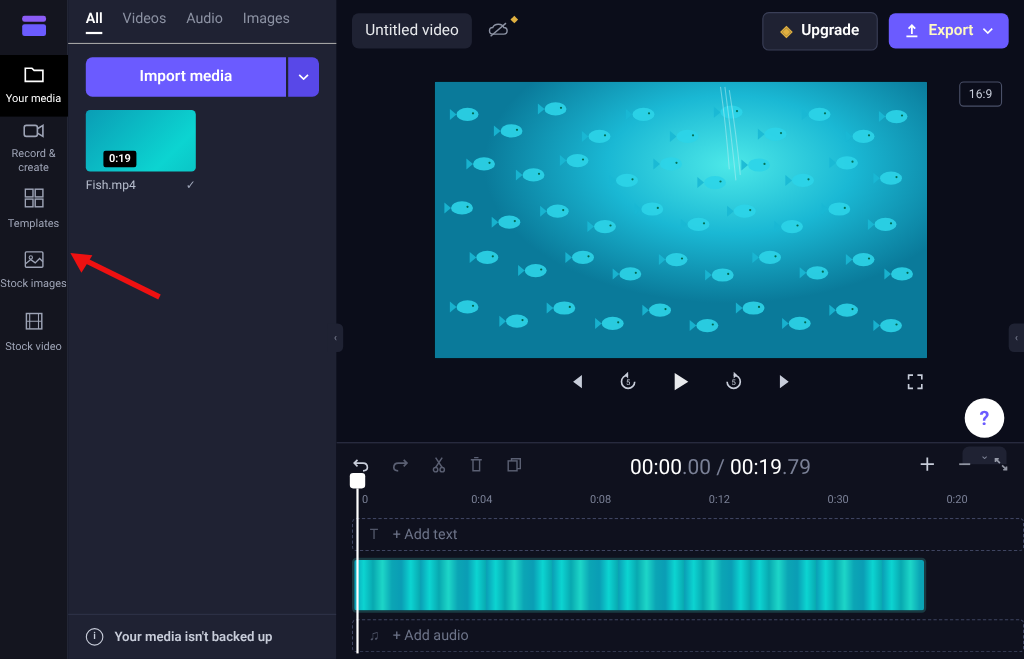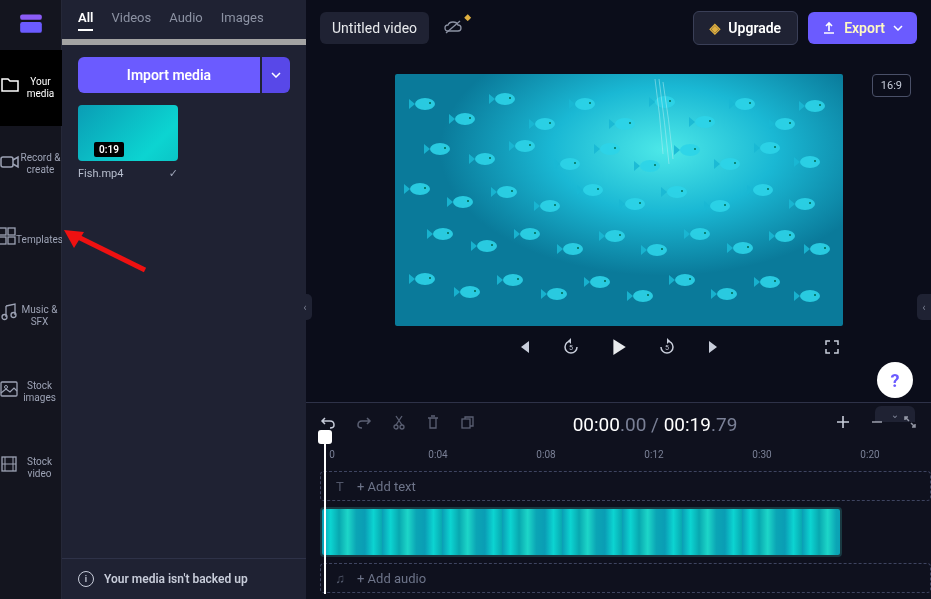--- a/index.html
+++ b/index.html
@@ -2,28 +2,28 @@
 <html><head>
   <meta charset="utf-8">
   <style>
     * { margin:0; padding:0; box-sizing:border-box; font-family:-apple-system,BlinkMacSystemFont,"Segoe UI",Roboto,sans-serif; user-select:none; }
     body { width:931px; height:599px; background:#0b0d1a; color:#e8eaed; overflow:hidden; position:relative; }
     .app { display:flex; width:100%; height:100%; }
 
     
     .left-rail { width:62px; background:#14151f; display:flex; flex-direction:column; align-items:center; padding-top:8px; border-right:1px solid #252838; }
     .logo { width:28px; height:28px; margin-bottom:14px; display:flex; align-items:center; justify-content:center; }
-    .rail-item { width:62px; height:76px; display:flex; flex-direction:row; align-items:center; justify-content:center; cursor:pointer; color:#9da3b5; }
+    .rail-item { width:62px; height:56px; display:flex; flex-direction:column; align-items:center; justify-content:center; cursor:pointer; color:#9da3b5; }
     .rail-item.active { background:#000; color:#fff; }
     .rail-item .icon { font-size:18px; margin-bottom:4px; }
     .rail-item .lbl { font-size:10px; text-align:center; line-height:12px; }
 
     
     .media-panel { width:244px; background:#1f2233; display:flex; flex-direction:column; }
-    .tabs { display:flex; gap:18px; padding:10px 16px 8px; border-bottom:6px solid #a3a3a3; }
+    .tabs { display:flex; gap:18px; padding:10px 16px 8px; border-bottom:1px solid #a3a3a3; }
     .tab { font-size:13px; color:#8c92a3; cursor:pointer; padding-bottom:4px; }
     .tab.active { color:#fff; font-weight:600; border-bottom:2px solid #fff; }
     .import-wrap { padding:12px 16px; display:flex; gap:2px; }
     .import-btn { flex:1; background:#6b5bff; color:#fff; font-size:14px; font-weight:600; padding:10px; border-radius:6px 0 0 6px; text-align:center; cursor:pointer; }
     .import-caret { width:28px; background:#5848e8; display:flex; align-items:center; justify-content:center; border-radius:0 6px 6px 0; cursor:pointer; }
     .media-grid { padding:0 16px; }
     .media-item { width:100px; }
     .thumb { width:100px; height:56px; background:linear-gradient(135deg,#0a9db5,#0cd4d1,#08a8b0,#1dd6c8,#0ba5b5); background-size:300% 300%; border-radius:4px; position:relative; }
     .duration { position:absolute; bottom:4px; left:16px; background:#000; color:#fff; font-size:10px; padding:2px 5px; font-weight:600; border-radius:2px; }
     .media-name { font-size:11px; color:#b8bfcf; margin-top:6px; display:flex; justify-content:space-between; align-items:center; }
@@ -107,29 +107,20 @@
       <span class="lbl">Record &amp; create</span>
     </div>
     <div class="rail-item">
       <span class="icon"><svg width="18" height="18" viewBox="0 0 18 18">
             <rect x="1" y="1" width="7" height="7" fill="none" stroke="#9da3b5" stroke-width="1.3"></rect>
             <rect x="10" y="1" width="7" height="7" fill="none" stroke="#9da3b5" stroke-width="1.3"></rect>
             <rect x="1" y="10" width="7" height="7" fill="none" stroke="#9da3b5" stroke-width="1.3"></rect>
             <rect x="10" y="10" width="7" height="7" fill="none" stroke="#9da3b5" stroke-width="1.3"></rect>
           </svg></span>
       <span class="lbl">Templates</span>
-    </div>
-    <div class="rail-item">
-      <span class="icon"><svg width="18" height="18" viewBox="0 0 18 18">
-            <path d="M6 3 L15 1 L15 12" fill="none" stroke="#9da3b5" stroke-width="1.3"></path>
-            <circle cx="4.5" cy="14" r="2.5" fill="none" stroke="#9da3b5" stroke-width="1.3"></circle>
-            <circle cx="13.5" cy="12" r="2.5" fill="none" stroke="#9da3b5" stroke-width="1.3"></circle>
-            <path d="M6 3 L6 14" stroke="#9da3b5" stroke-width="1.3"></path>
-          </svg></span>
-      <span class="lbl">Music &amp; SFX</span>
     </div>
     <div class="rail-item">
       <span class="icon"><svg width="18" height="16" viewBox="0 0 18 16">
             <rect x="1" y="1" width="16" height="14" rx="1" fill="none" stroke="#9da3b5" stroke-width="1.3"></rect>
             <circle cx="6" cy="6" r="1.5" fill="none" stroke="#9da3b5" stroke-width="1"></circle>
             <path d="M1 12 L6 8 L10 11 L14 7 L17 10" fill="none" stroke="#9da3b5" stroke-width="1.2"></path>
           </svg></span>
       <span class="lbl">Stock images</span>
     </div>
     <div class="rail-item">

